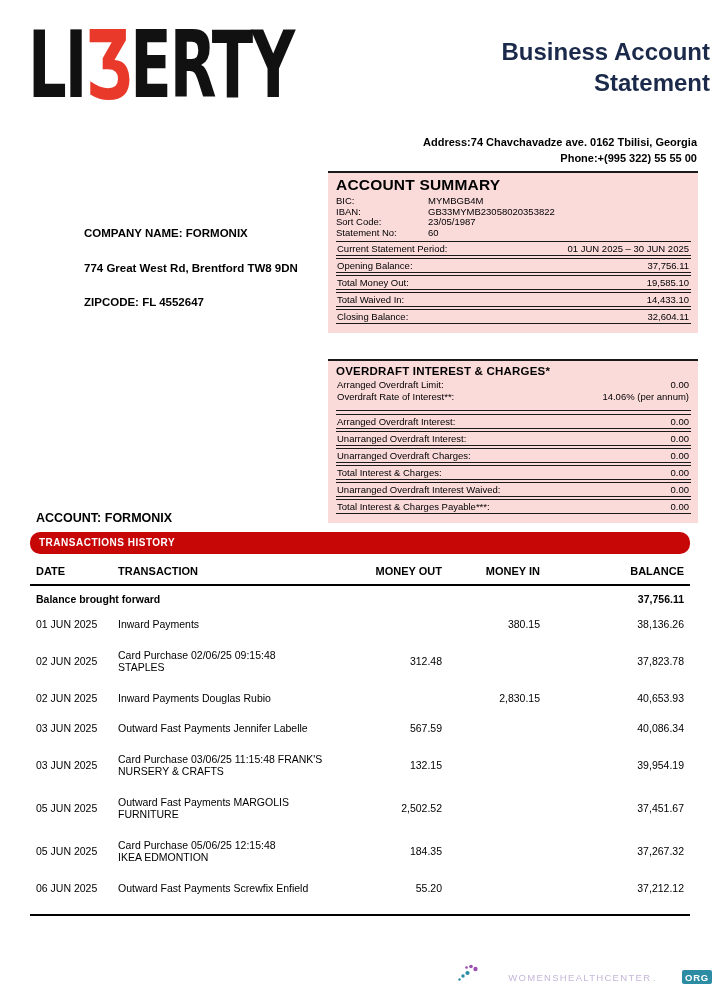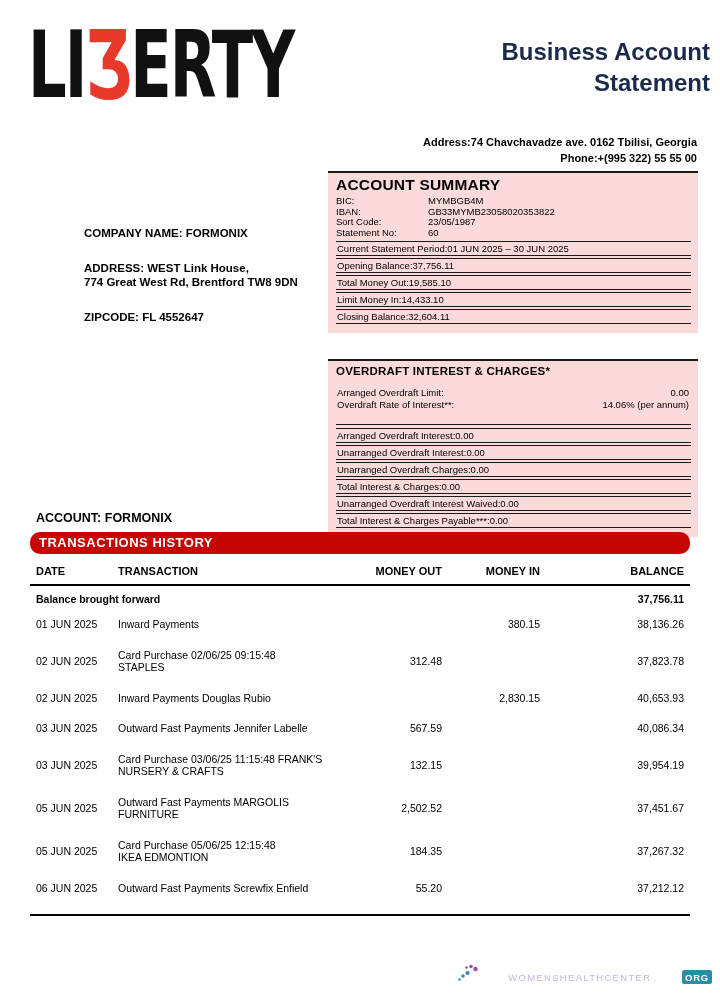--- a/index.html
+++ b/index.html
@@ -43,37 +43,37 @@
   }
   .box-summary { top:171px; }
   .box-overdraft { top:359px; }
   .pinkbox h2 { font-size:15.5px; letter-spacing:.2px; padding-top:3px; }
   .box-overdraft h2 { font-size:11.5px; padding-top:4px; }
   .i-rows { margin-top:2px; }
   .i-rows .row { display:flex; font-size:9.5px; line-height:10.6px; }
   .i-rows .lbl { width:92px; flex:none; }
   .b-rows { margin-top:3px; }
   .b-rows .row {
-    display:flex; justify-content:flex-start; align-items:center;
+    display:flex; justify-content:space-between; align-items:center;
     font-size:9.5px; line-height:11px; padding:1px 2px 1px 1px;
     border-top:1.5px solid #1a1a1a; border-bottom:1.5px solid #1a1a1a;
   }
   .b-rows .row + .row { margin-top:2px; }
-  .p-rows { margin-top:10px; border-bottom:1.5px solid #1a1a1a; padding-bottom:13px; }
+  .p-rows { margin-top:2px; border-bottom:1.5px solid #1a1a1a; padding-bottom:7px; }
   .p-rows .row {
     display:flex; justify-content:space-between;
     font-size:9.5px; line-height:12.2px; padding:0 2px 0 1px;
   }
 
   
   .tx-section { position:absolute; left:30px; top:511px; width:660px; }
   .account-heading { font-weight:bold; font-size:12.5px; padding-left:6px; }
   .red-band {
     margin-top:7px; height:22px; border-radius:10px; background:#c70606;
-    color:#fff; font-weight:bold; font-size:13px; letter-spacing:.5px;
+    color:#fff; font-weight:bold; font-size:10px; letter-spacing:.5px;
     line-height:22px; padding-left:9px;
   }
   table.tx { width:660px; border-collapse:collapse; margin-top:2px; border-bottom:2px solid #000; }
   table.tx col.c-date   { width:88px; }
   table.tx col.c-desc   { width:242px; }
   table.tx col.c-out    { width:90px; }
   table.tx col.c-in     { width:95px; }
   table.tx col.c-bal    { width:145px; }
   table.tx th {
     font-size:11px; font-weight:bold; text-align:left;
@@ -115,21 +115,20 @@
     <div>Statement</div>
   </div>
   <div class="bank-contact">
     <div>Address:74 Chavchavadze ave. 0162 Tbilisi, Georgia</div>
     <div>Phone:+(995 322) 55 55 00</div>
   </div>
 
   <div class="company">
     <div>COMPANY NAME: FORMONIX</div>
     <div class="gap"></div>
-    <div>ADDRESS: WEST Link House,</div>
     <div>774 Great West Rd, Brentford TW8 9DN</div>
     <div class="gap"></div>
     <div>ZIPCODE: FL 4552647</div>
   </div>
 
   <div class="pinkbox box-summary">
     <h2>ACCOUNT SUMMARY</h2>
     <div class="i-rows">
 
         <div class="row">
@@ -164,21 +163,21 @@
           <span class="lbl">Opening Balance:</span>
           <span class="val">37,756.11</span>
         </div>
 
         <div class="row">
           <span class="lbl">Total Money Out:</span>
           <span class="val">19,585.10</span>
         </div>
 
         <div class="row">
-          <span class="lbl">Limit Money In:</span>
+          <span class="lbl">Total Waived In:</span>
           <span class="val">14,433.10</span>
         </div>
 
         <div class="row">
           <span class="lbl">Closing Balance:</span>
           <span class="val">32,604.11</span>
         </div>
       </div>
   </div>
 

